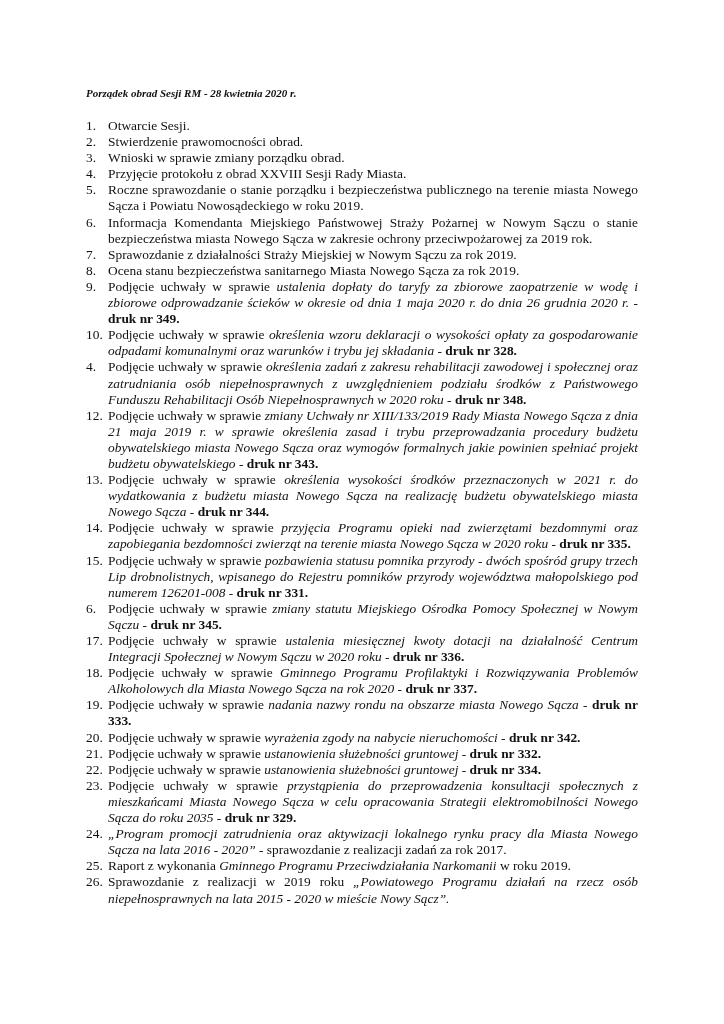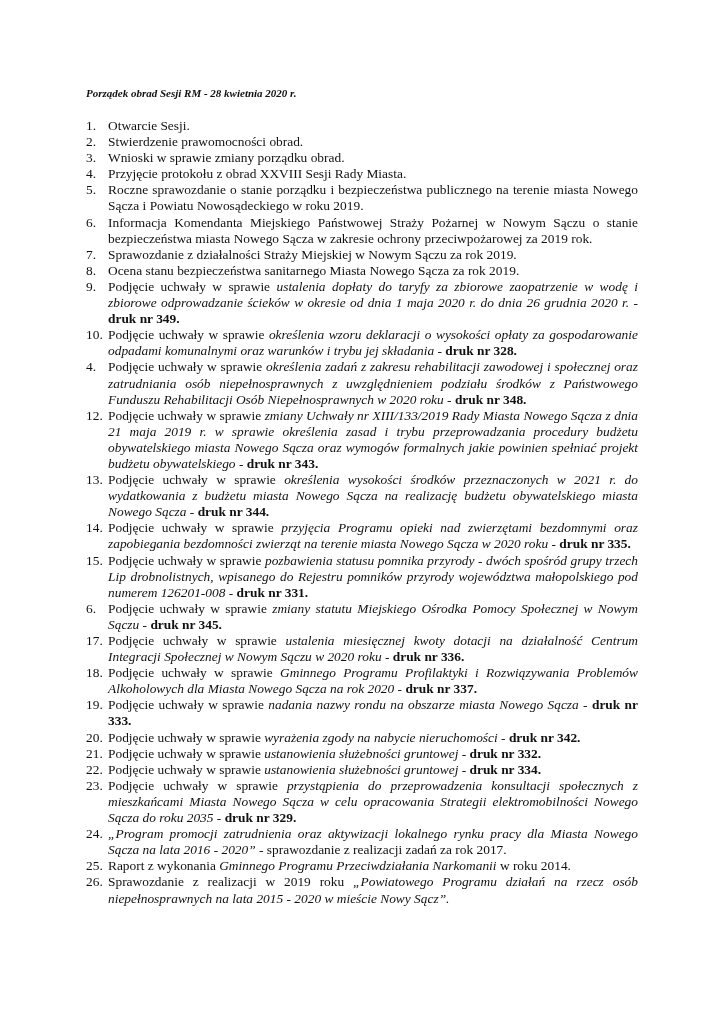--- a/index.html
+++ b/index.html
@@ -36,16 +36,16 @@
       <li><span class="num">15.</span><span>Podjęcie uchwały w sprawie </span><i>pozbawienia statusu pomnika przyrody - dwóch spośród grupy trzech Lip drobnolistnych, wpisanego do Rejestru pomników przyrody województwa małopolskiego pod numerem 126201-008</i><span> - </span><b>druk nr 331.</b></li>
       <li><span class="num">6.</span><span>Podjęcie uchwały w sprawie </span><i>zmiany statutu Miejskiego Ośrodka Pomocy Społecznej w Nowym Sączu</i><span> - </span><b>druk nr 345.</b></li>
       <li><span class="num">17.</span><span>Podjęcie uchwały w sprawie </span><i>ustalenia miesięcznej kwoty dotacji na działalność Centrum Integracji Społecznej w Nowym Sączu w 2020 roku</i><span> - </span><b>druk nr 336.</b></li>
       <li><span class="num">18.</span><span>Podjęcie uchwały w sprawie </span><i>Gminnego Programu Profilaktyki i Rozwiązywania Problemów Alkoholowych dla Miasta Nowego Sącza na rok 2020</i><span> - </span><b>druk nr 337.</b></li>
       <li><span class="num">19.</span><span>Podjęcie uchwały w sprawie </span><i>nadania nazwy rondu na obszarze miasta Nowego Sącza</i><span> - </span><b>druk nr 333.</b></li>
       <li><span class="num">20.</span><span>Podjęcie uchwały w sprawie </span><i>wyrażenia zgody na nabycie nieruchomości</i><span> - </span><b>druk nr 342.</b></li>
       <li><span class="num">21.</span><span>Podjęcie uchwały w sprawie </span><i>ustanowienia służebności gruntowej</i><span> - </span><b>druk nr 332.</b></li>
       <li><span class="num">22.</span><span>Podjęcie uchwały w sprawie </span><i>ustanowienia służebności gruntowej</i><span> - </span><b>druk nr 334.</b></li>
       <li><span class="num">23.</span><span>Podjęcie uchwały w sprawie </span><i>przystąpienia do przeprowadzenia konsultacji społecznych z mieszkańcami Miasta Nowego Sącza w celu opracowania Strategii elektromobilności Nowego Sącza do roku 2035</i><span> - </span><b>druk nr 329.</b></li>
       <li><span class="num">24.</span><i>„Program promocji zatrudnienia oraz aktywizacji lokalnego rynku pracy dla Miasta Nowego Sącza na lata 2016 - 2020”</i><span> - sprawozdanie z realizacji zadań za rok 2017.</span></li>
-      <li><span class="num">25.</span><span>Raport z wykonania </span><i>Gminnego Programu Przeciwdziałania Narkomanii</i><span> w roku 2014.</span></li>
+      <li><span class="num">25.</span><span>Raport z wykonania </span><i>Gminnego Programu Przeciwdziałania Narkomanii</i><span> w roku 2019.</span></li>
       <li><span class="num">26.</span><span>Sprawozdanie z realizacji w 2019 roku </span><i>„Powiatowego Programu działań na rzecz osób niepełnosprawnych na lata 2015 - 2020 w mieście Nowy Sącz”.</i></li>
     </ol>
 </div>
 
 </body></html>

